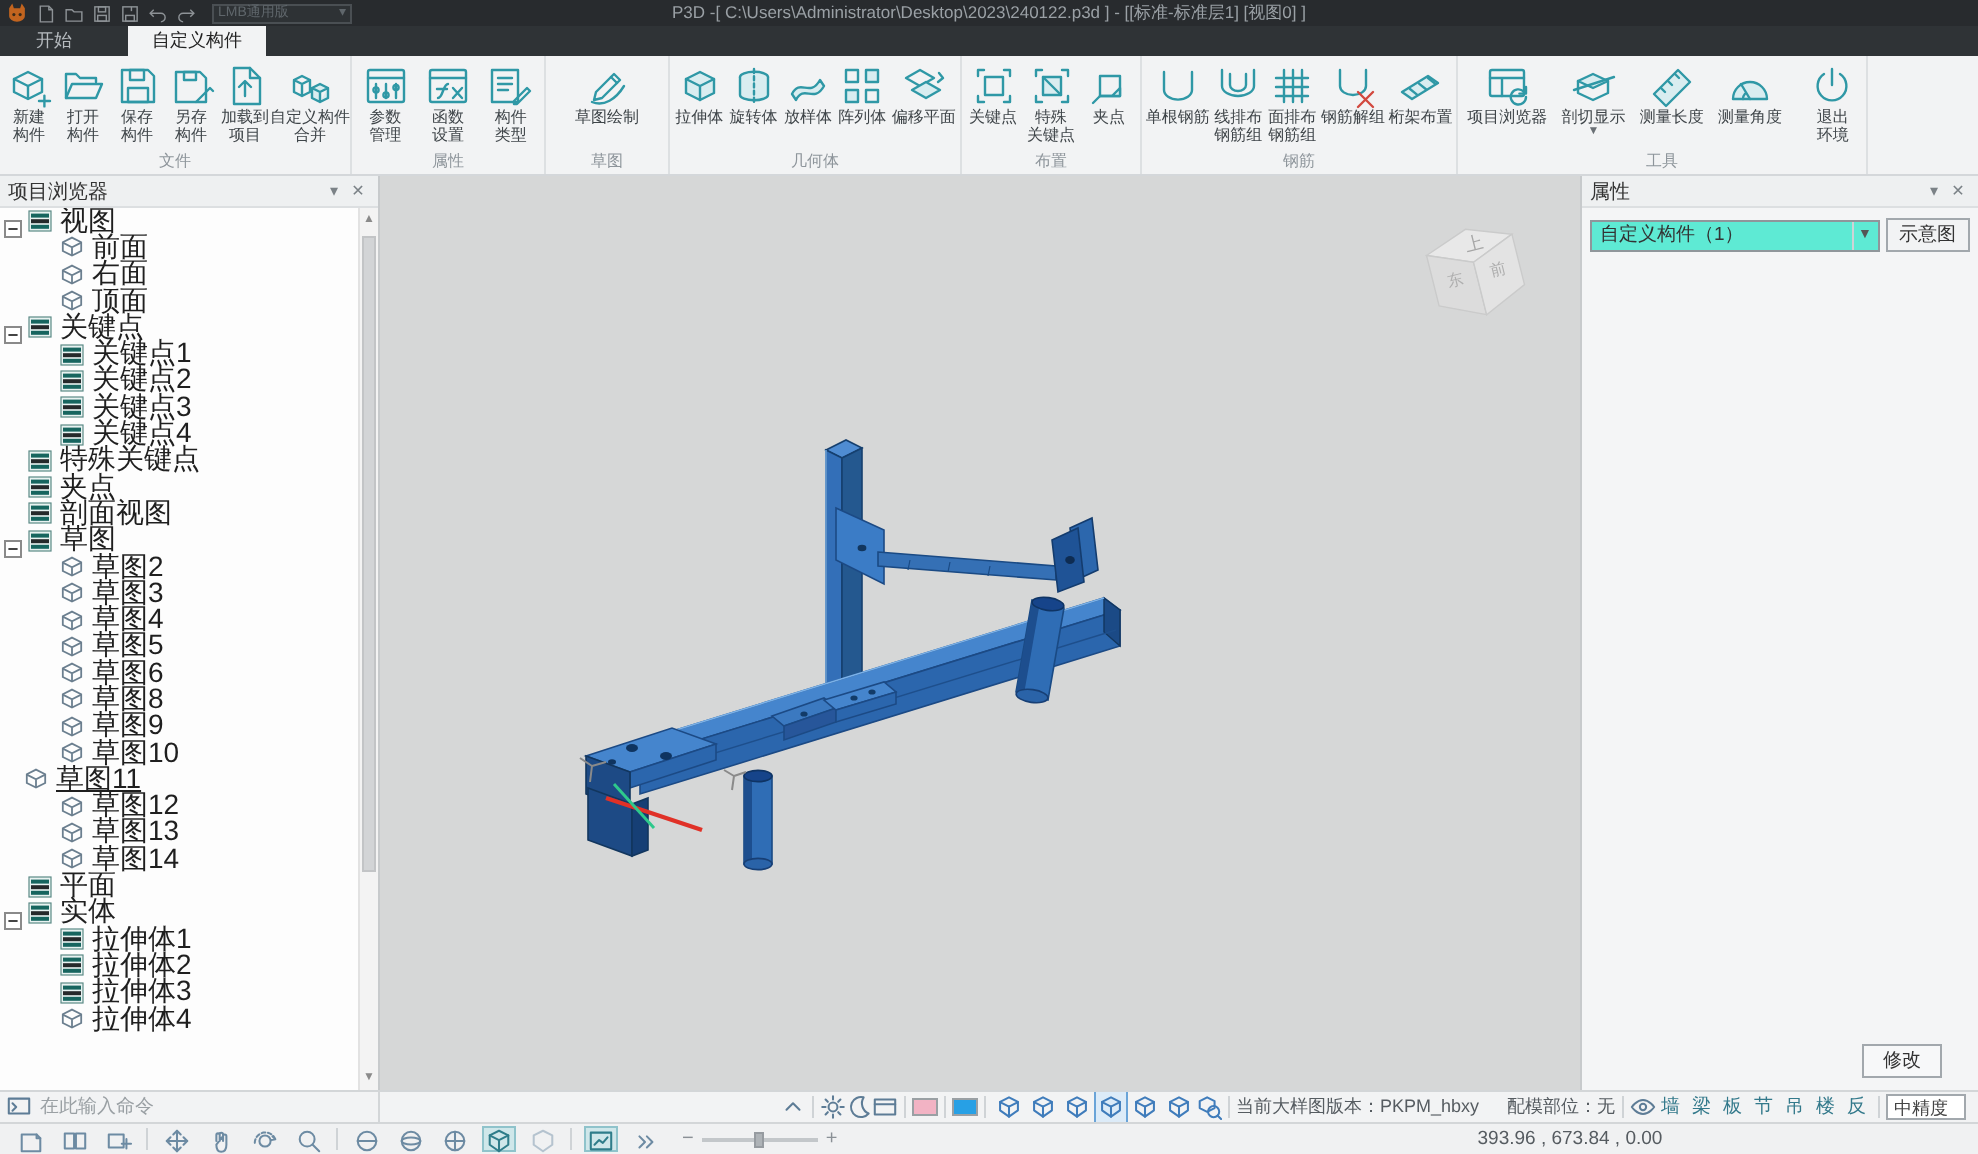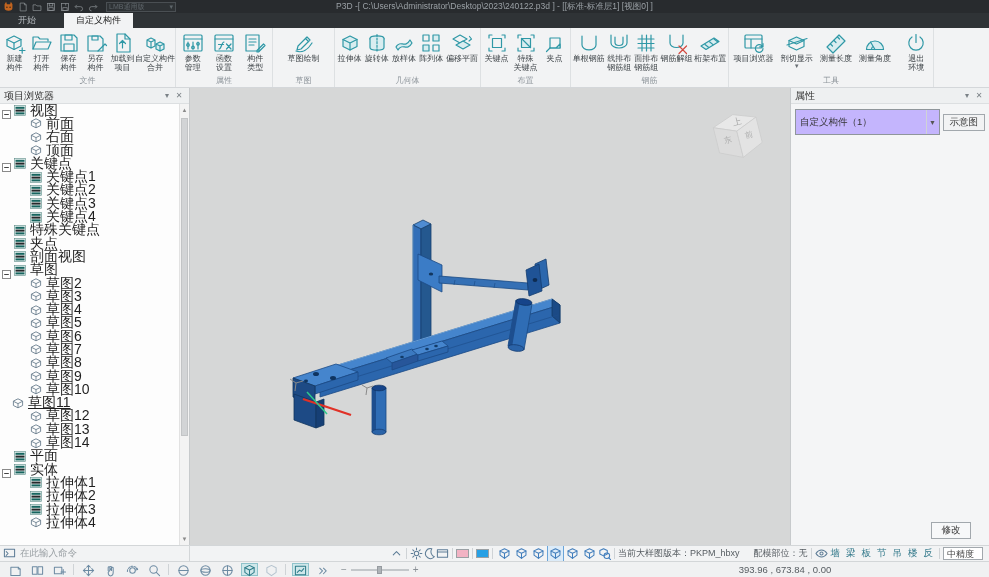--- a/index.html
+++ b/index.html
@@ -45,21 +45,21 @@
   .trow { height:13.3px; display:flex; align-items:center; white-space:nowrap; font-size:14px; color:#1f1f1f; }
   .trow .exp { width:9px; height:9px; margin-right:3px; flex:0 0 auto; }
   .tico { width:12px; height:11px; margin-right:4px; flex:0 0 auto; }
   .vscroll { position:absolute; right:0; top:16px; bottom:0; width:10px; background:#f3f3f3; border-left:1px solid #e2e2e2; font-size:6px; color:#8a8a8a; text-align:center; }
   .vthumb { position:absolute; left:1px; right:1px; top:14px; height:72%; background:#d2d4d6; border:1px solid #c2c4c6; }
 
   .viewport { width:600px; height:457px; background:#d6d7d7; position:relative; overflow:hidden; }
 
   .rightpanel { width:199px; height:457px; background:#f4f5f6; border-left:1px solid #c7cacc; position:relative; }
   .proprow { display:flex; gap:3px; padding:5px 4px; align-items:center; }
-  .propselect { flex:1; height:26px; border:1px solid #8f969b; background:#c4b5fd; font-size:9.5px; display:flex; align-items:center; padding-left:4px; }
+  .propselect { flex:1; height:16px; border:1px solid #8f969b; background:#5eead4; font-size:9.5px; display:flex; align-items:center; padding-left:4px; }
   .propselect .arr { margin-left:auto; width:13px; height:100%; border-left:1px solid #cfd3d6; color:#555; font-size:7px; display:flex; align-items:center; justify-content:center; }
   .btn { border:1px solid #a2a8ad; background:#f2f3f4; font-size:9.5px; height:17px; padding:0 6px; display:inline-flex; align-items:center; cursor:default; }
   .prop-foot { position:absolute; right:18px; bottom:6px; }
   .btn.modify { width:40px; justify-content:center; background:#f7f8f9; }
 
   
   .cmdrow { position:absolute; left:0; top:545px; width:989px; height:16px; background:#f2f3f4; border-top:1px solid #d3d6d8; display:flex; align-items:center; overflow:hidden; }
   .cmdleft { width:190px; height:100%; border-right:1px solid #d3d6d8; display:flex; align-items:center; gap:4px; padding-left:3px; }
   .cmdtext { color:#9aa0a4; font-size:9.5px; }
   .dico { color:#5d7c96; height:13px; }
@@ -659,32 +659,20 @@
           <div class="trow" style="padding-left: 18px;">
             <span class="exp"></span>
             <span class="tico">
               <svg viewBox="0 0 12 11">
                 <g fill="none" stroke="#6b7f8f" stroke-width="0.9">
                   <path d="M6 0.8l4.6 2.3v4.4L6 9.8 1.4 7.5V3.1z"></path>
                   <path d="M1.4 3.3L6 5.6l4.6-2.3M6 5.6v4.2"></path>
                 </g>
               </svg>
             </span>
-            <span>草图7</span>
-          </div>
-          <div class="trow" style="padding-left: 18px;">
-            <span class="exp"></span>
-            <span class="tico">
-              <svg viewBox="0 0 12 11">
-                <g fill="none" stroke="#6b7f8f" stroke-width="0.9">
-                  <path d="M6 0.8l4.6 2.3v4.4L6 9.8 1.4 7.5V3.1z"></path>
-                  <path d="M1.4 3.3L6 5.6l4.6-2.3M6 5.6v4.2"></path>
-                </g>
-              </svg>
-            </span>
             <span>草图8</span>
           </div>
           <div class="trow" style="padding-left: 18px;">
             <span class="exp"></span>
             <span class="tico">
               <svg viewBox="0 0 12 11">
                 <g fill="none" stroke="#6b7f8f" stroke-width="0.9">
                   <path d="M6 0.8l4.6 2.3v4.4L6 9.8 1.4 7.5V3.1z"></path>
                   <path d="M1.4 3.3L6 5.6l4.6-2.3M6 5.6v4.2"></path>
                 </g>

